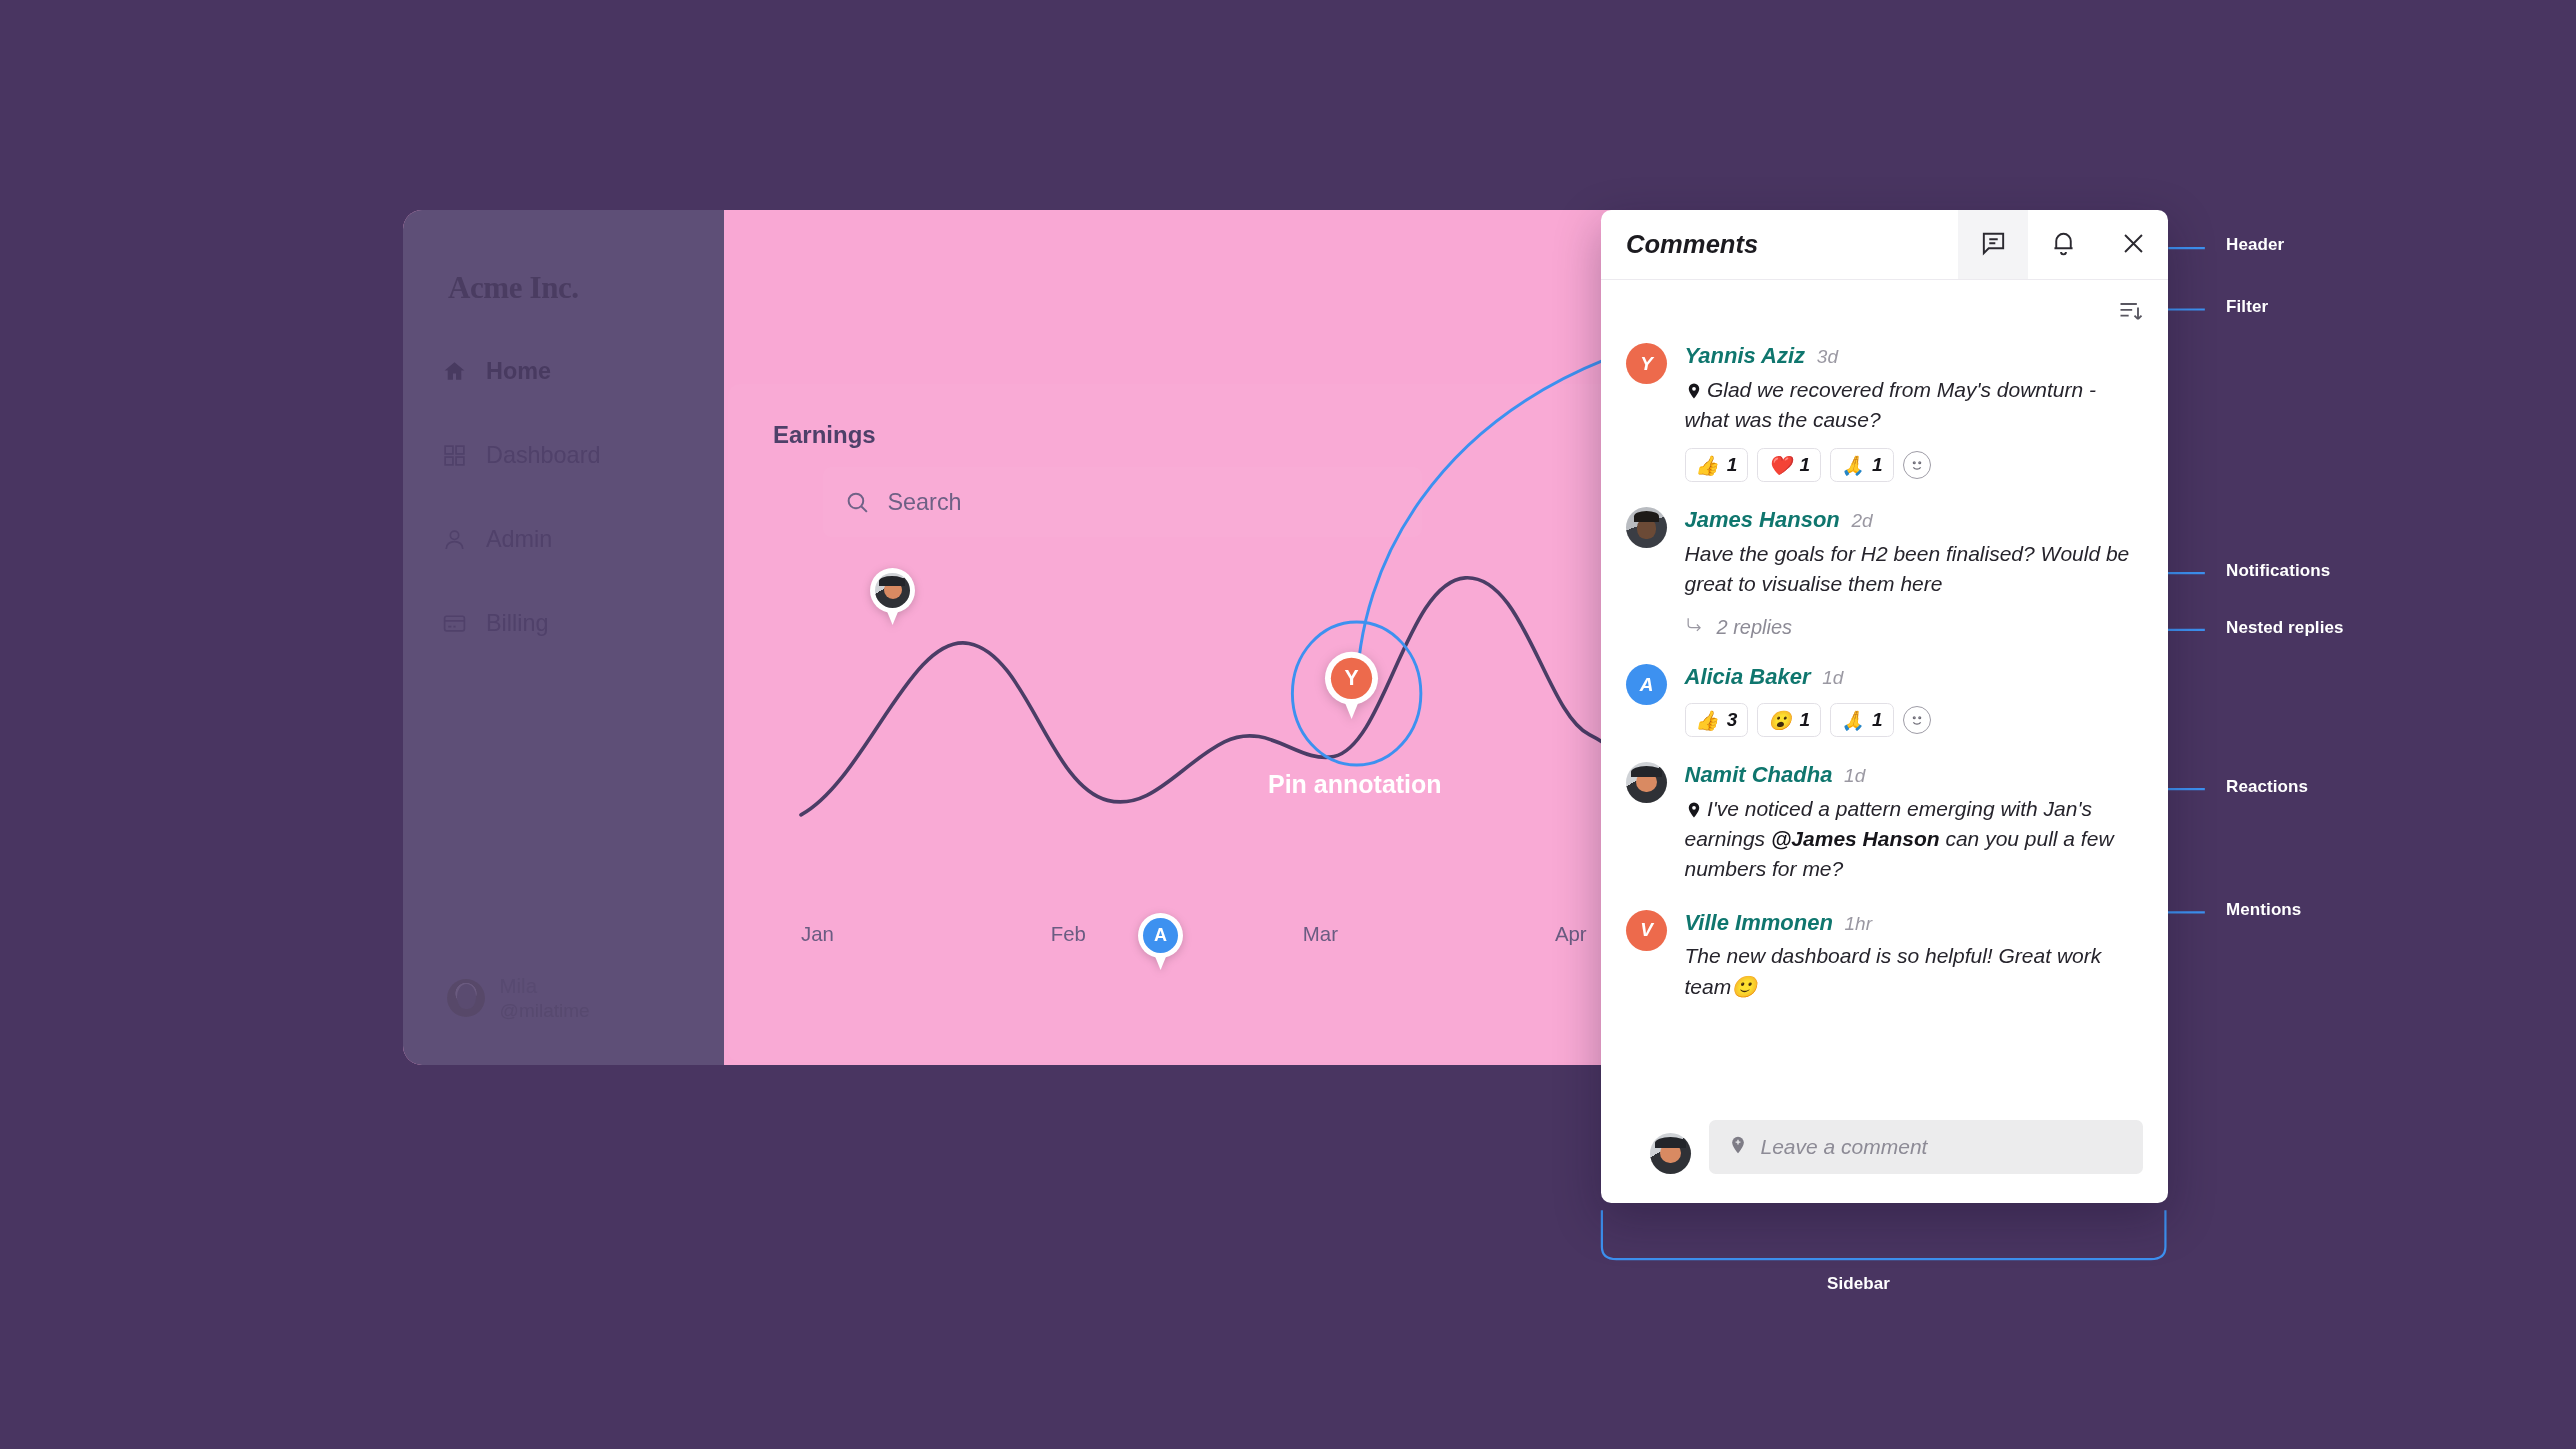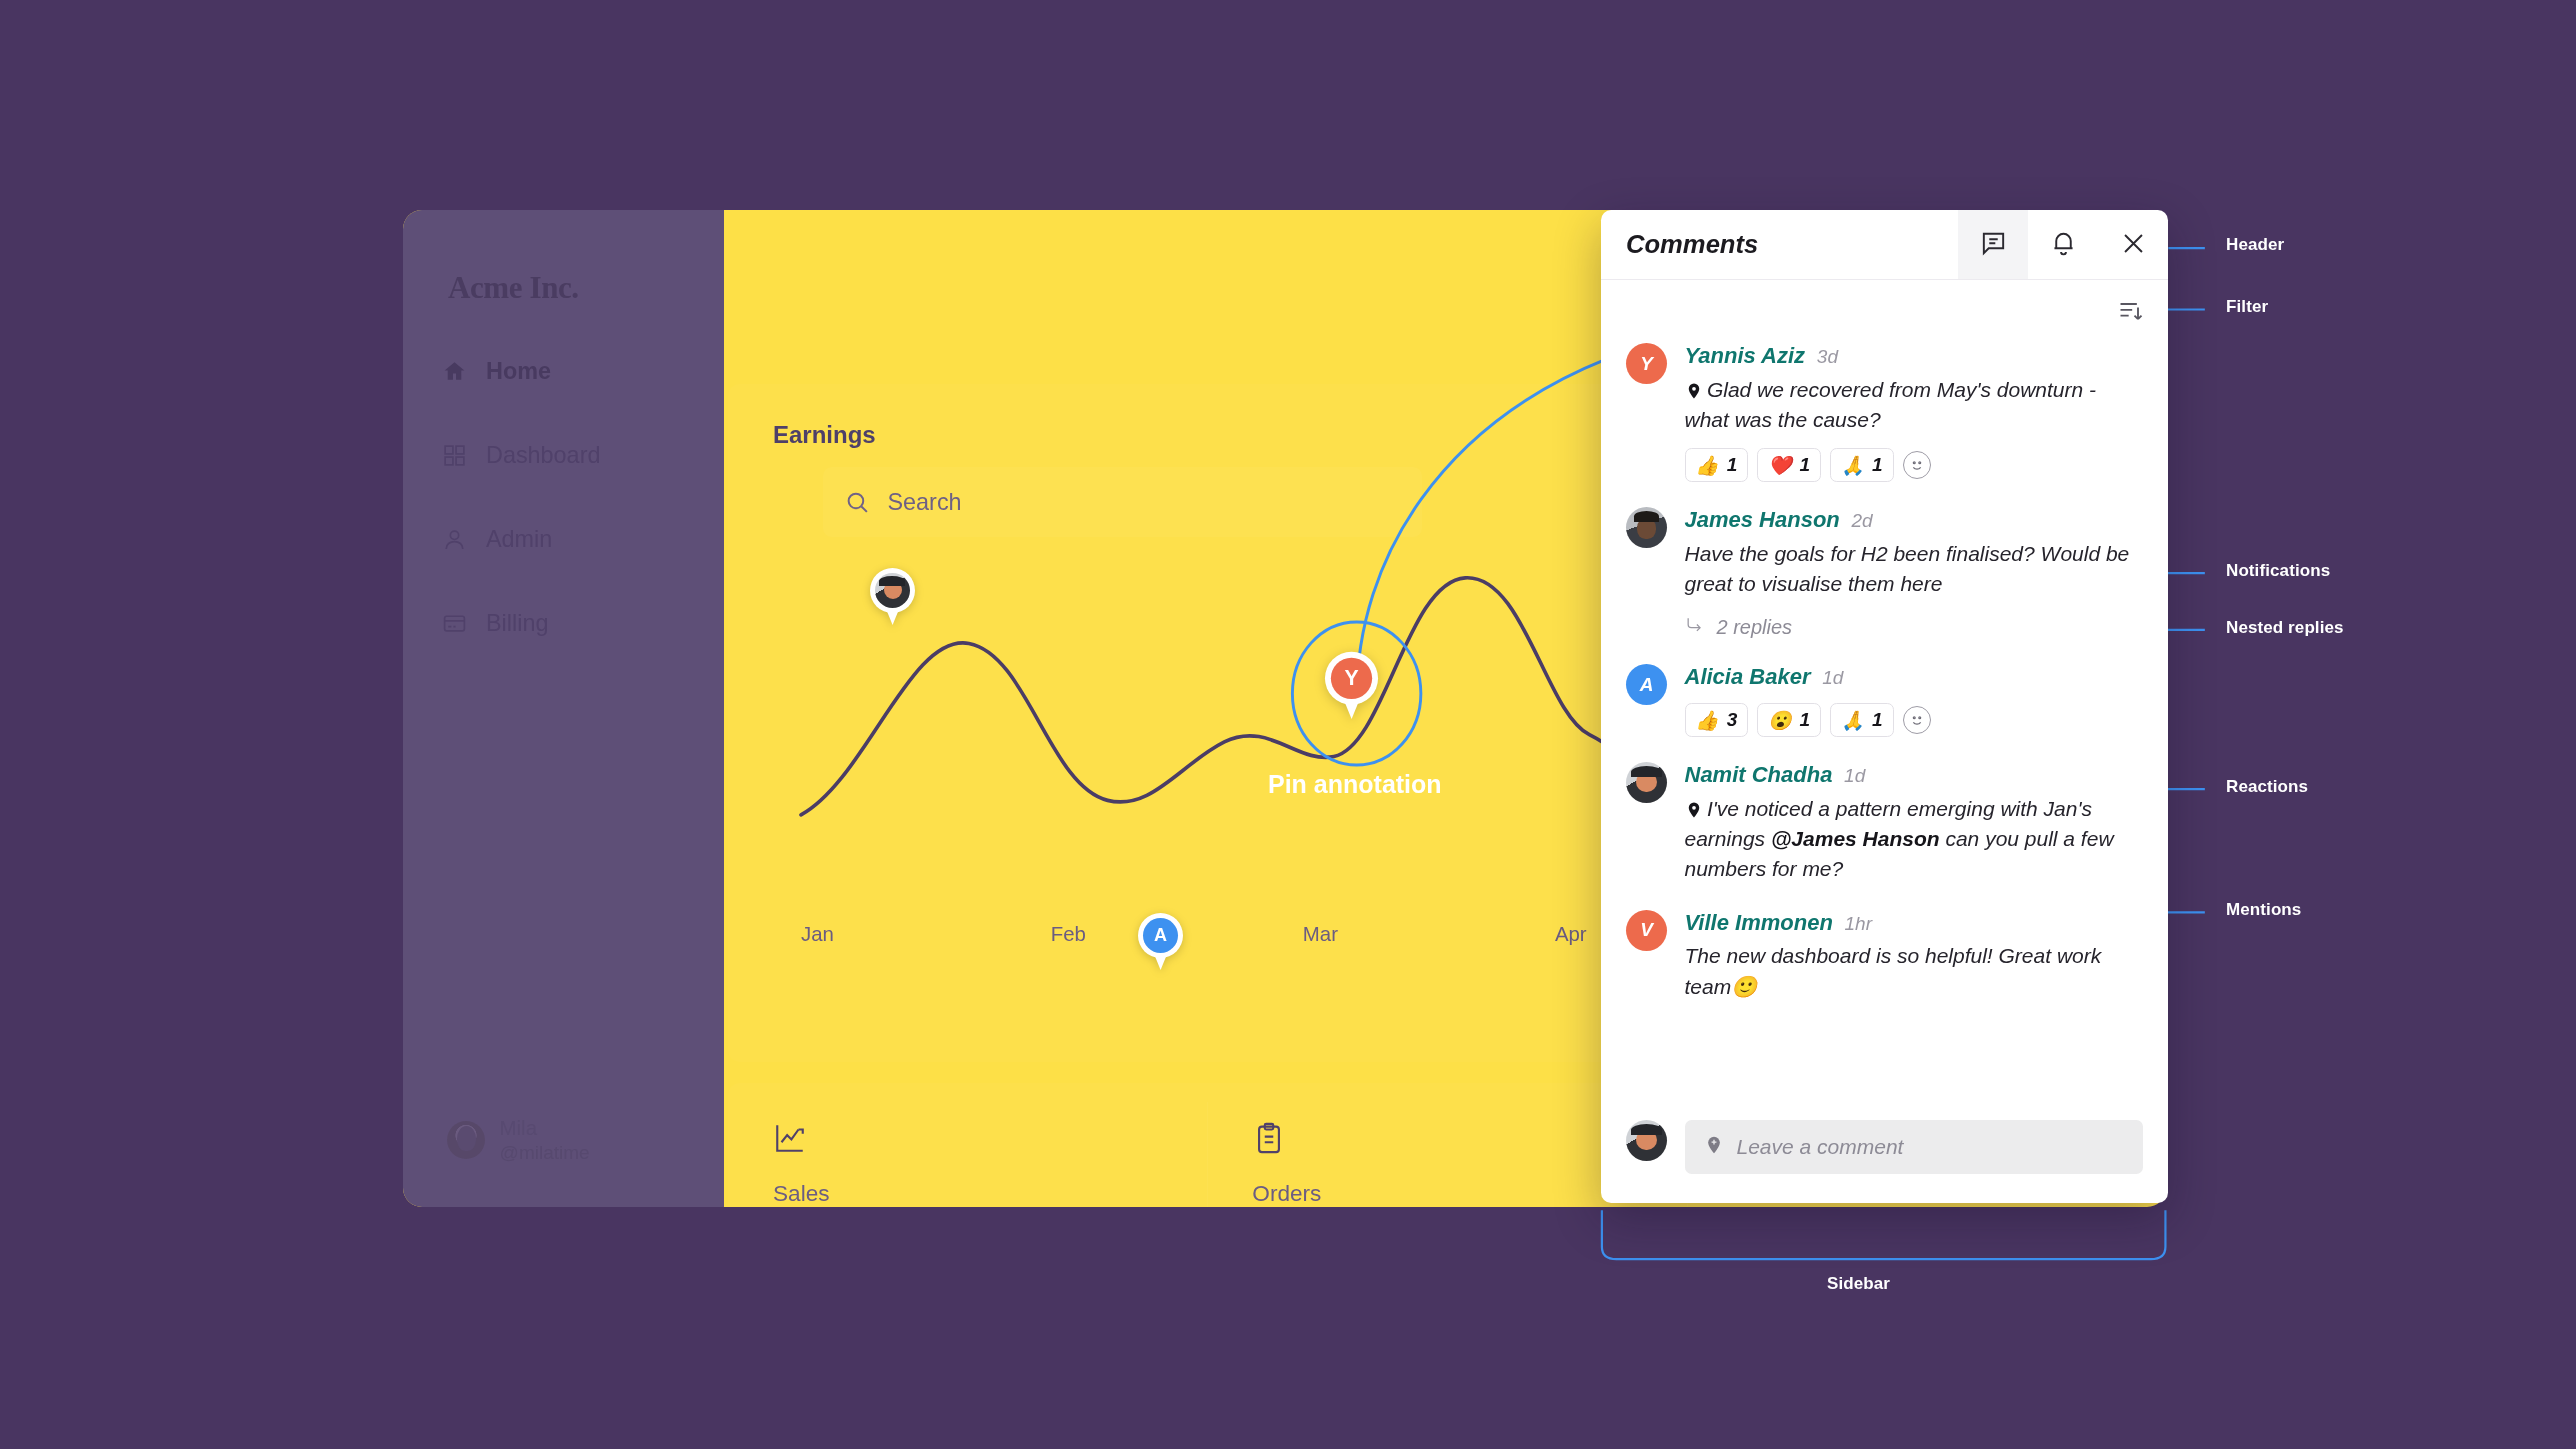--- a/index.html
+++ b/index.html
@@ -7,22 +7,22 @@
     width: 2576px; height: 1449px;
     background: #493561;
     font-family: "Liberation Sans", sans-serif;
     overflow: hidden;
   }
   .stage { position: relative; width: 2576px; height: 1449px; }
 
   
   .app-window {
     position: absolute; left: 403px; top: 210px;
-    width: 1763px; height: 997px;
-    background: #fde047; border-radius: 19px;
+    width: 1763px; height: 855px;
+    background: #f9a8d4; border-radius: 19px;
     overflow: hidden;
   }
   .app-sidebar {
     position: absolute; left: 0; top: 0; width: 321px; height: 100%;
     background: #5e4f77;
   }
   .brand {
     position: absolute; left: 45px; top: 60px;
     font-family: "Liberation Serif", serif;
     font-weight: bold; font-size: 31px; color: #4a3c61;
@@ -204,21 +204,21 @@
   .add-react {
     width: 28px; height: 28px; border-radius: 50%; border: 1.2px solid #9e9ca6;
     display:flex; align-items:center; justify-content:center; color:#6f6d78;
   }
   .add-react svg { width: 22px; height: 22px; }
 
   .replies { display: flex; align-items: center; gap: 13px; margin-top: 16px; }
   .replies svg { width: 19px; height: 19px; color: #9a98a2; }
   .replies span { font-size: 20px; color: #8d8b96; }
 
-  .composer { flex: 0 0 auto; padding: 11.7px 25px 29px; display: flex; align-items: flex-start; gap: 17.5px; }
+  .composer { flex: 0 0 auto; padding: 11.7px 25px 29px; display: flex; align-items: flex-end; gap: 17.5px; margin-left: 24px; }
   .cinput {
     flex: 1; height: 54px; background: #ececed; border-radius: 6.6px;
     display: flex; align-items: center; gap: 13px; padding-left: 19px;
   }
   .cinput .pinplus { width: 20px; height: 24px; color: #7e7c86; }
   .cinput .ph { font-size: 21px; color: #8d8b96; }
 
   
   .ann-label {
     position: absolute; font-size: 17px; font-weight: bold; color: #fff;

